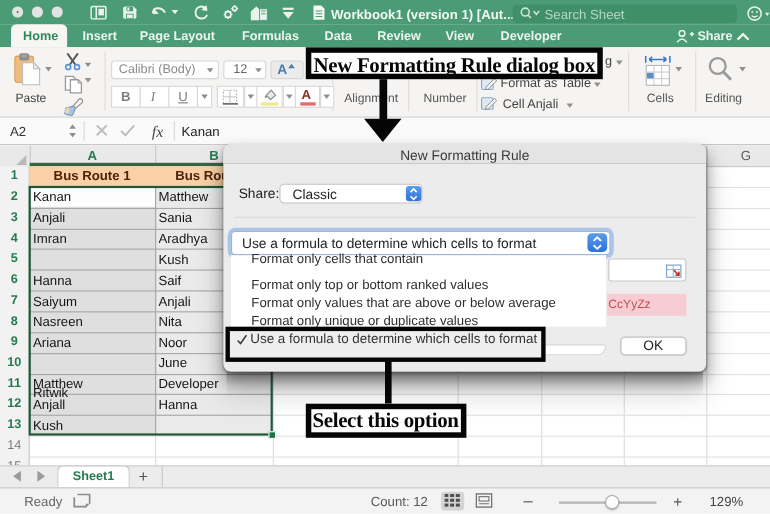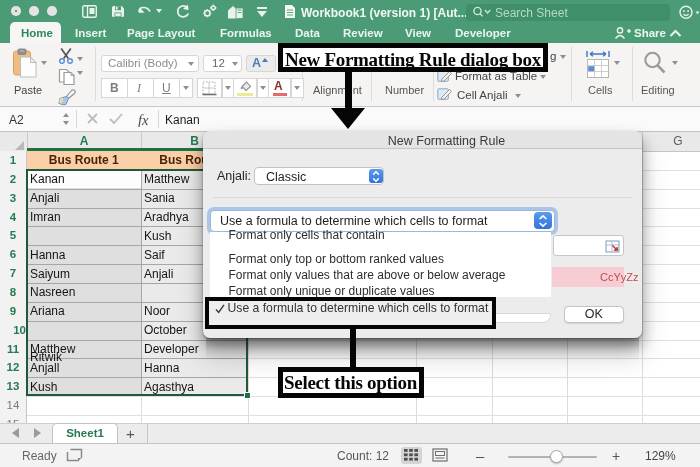--- a/index.html
+++ b/index.html
@@ -312,21 +312,21 @@
 
  <div class="abs rn" style="top:19.0px;line-height:18.8px;">1</div>
  <div class="abs rn" style="top:37.9px;line-height:18.8px;">2</div>
  <div class="abs rn" style="top:56.7px;line-height:18.8px;">3</div>
  <div class="abs rn" style="top:75.6px;line-height:18.8px;">4</div>
  <div class="abs rn" style="top:94.4px;line-height:18.8px;">5</div>
  <div class="abs rn" style="top:113.2px;line-height:18.8px;">6</div>
  <div class="abs rn" style="top:132.1px;line-height:18.8px;">7</div>
  <div class="abs rn" style="top:151.0px;line-height:18.8px;">8</div>
  <div class="abs rn" style="top:169.8px;line-height:18.8px;">9</div>
- <div class="abs rn" style="top:188.7px;line-height:18.8px;text-align:right;">10</div>
+ <div class="abs rn" style="top:188.7px;line-height:18.8px;">10</div>
  <div class="abs rn" style="top:207.5px;line-height:18.8px;">11</div>
  <div class="abs rn" style="top:226.4px;line-height:18.8px;">12</div>
  <div class="abs rn" style="top:245.2px;line-height:18.8px;">13</div>
  <div class="abs rn" style="top:264.1px;line-height:18.8px;color:#7a7a7a;font-weight:400;">14</div>
  <div class="abs rn" style="top:282.9px;line-height:18.8px;color:#7a7a7a;font-weight:400;">15</div>
 
  <div class="abs" style="left:27px;top:19px;width:113.5px;height:18.8px;background:#fbcfa7;color:#4a2408;font-weight:700;font-size:12px;text-align:center;line-height:19px;">Bus Route 1</div>
  <div class="abs" style="left:141px;top:19px;width:106.5px;height:18.8px;background:#fbcfa7;color:#4a2408;font-weight:700;font-size:12px;text-align:center;line-height:19px;">Bus Route 2</div>
 
  <div class="abs" style="left:27px;top:37.8px;width:220.5px;height:226.2px;background:#dfdfdf;"></div>
@@ -349,39 +349,39 @@
  <div class="abs cell" style="left:30px;top:57.1px;width:108px;">Anjali</div>
  <div class="abs cell" style="left:144px;top:57.1px;width:101px;">Sania</div>
  <div class="abs cell" style="left:30px;top:76.0px;width:108px;">Imran</div>
  <div class="abs cell" style="left:144px;top:76.0px;width:101px;">Aradhya</div>
  <div class="abs cell" style="left:144px;top:94.8px;width:101px;">Kush</div>
  <div class="abs cell" style="left:30px;top:113.7px;width:108px;">Hanna</div>
  <div class="abs cell" style="left:30px;top:132.5px;width:108px;">Saiyum</div>
  <div class="abs cell" style="left:144px;top:113.7px;width:101px;">Saif</div>
  <div class="abs cell" style="left:144px;top:132.5px;width:101px;">Anjali</div>
  <div class="abs cell" style="left:30px;top:151.4px;width:108px;">Nasreen</div>
+ <div class="abs cell" style="left:144px;top:151.4px;width:101px;">Nita</div>
  <div class="abs cell" style="left:30px;top:170.2px;width:108px;">Ariana</div>
  <div class="abs cell" style="left:144px;top:170.2px;width:101px;">Noor</div>
  <div class="abs cell" style="left:30px;top:189.1px;width:108px;margin-top:27px;">Ritwik</div>
- <div class="abs cell" style="left:144px;top:189.1px;width:101px;">October</div>
+ <div class="abs cell" style="left:144px;top:189.1px;width:101px;">June</div>
  <div class="abs cell" style="left:30px;top:207.9px;width:108px;">Matthew</div>
  <div class="abs cell" style="left:144px;top:207.9px;width:101px;">Developer</div>
  <div class="abs cell" style="left:30px;top:226.8px;width:108px;">Anjall</div>
  <div class="abs cell" style="left:144px;top:226.8px;width:101px;">Hanna</div>
  <div class="abs cell" style="left:30px;top:245.6px;width:108px;">Kush</div>
- <div class="abs cell" style="left:144px;top:245.6px;width:101px;">Agasthya</div>
 
  <div class="abs" style="left:26px;top:36.8px;width:222px;height:227.6px;border:2px solid #20593a;box-sizing:border-box;"></div>
  <div class="abs" style="left:244px;top:260px;width:7px;height:7px;background:#1e7145;border:1px solid #fff;box-sizing:border-box;"></div>
 </div>
 
 <div class="abs" id="dlg"></div>
 <div class="abs" style="left:203px;top:131px;width:439px;height:18px;background:#e4e4e4;border-bottom:1px solid #c6c6c6;border-radius:7px 7px 0 0;box-sizing:border-box;"></div>
-<div class="abs" style="left:203px;top:133.5px;width:439px;text-align:center;font-size:12.5px;color:#3a3a3a;padding-left:24px;">New Formatting Rule</div>
-<div class="abs" style="left:217px;top:169px;font-size:12.5px;color:#242424;">Anjali:</div>
+<div class="abs" style="left:203px;top:133.5px;width:439px;text-align:center;font-size:12.5px;color:#3a3a3a;">New Formatting Rule</div>
+<div class="abs" style="left:217px;top:169px;font-size:12.5px;color:#242424;">Share:</div>
 <div class="abs" style="left:254px;top:167px;width:130px;height:17.5px;background:#fff;border:1px solid #c2c2c2;border-radius:4px;box-sizing:border-box;"></div>
 <div class="abs" style="left:266px;top:169.5px;font-size:12.5px;color:#242424;">Classic</div>
 <div class="abs" style="left:368.5px;top:168.5px;width:14px;height:14.5px;background:linear-gradient(#5a9ceb,#3272d9);border-radius:3px;"></div>
 <svg class="abs" style="left:368.5px;top:168.5px;" width="14" height="15" viewBox="0 0 14 15">
  <path d="M4.2 5.6 L7 2.8 9.8 5.6" fill="none" stroke="#fff" stroke-width="1.5"></path>
  <path d="M4.2 9.4 L7 12.2 9.8 9.4" fill="none" stroke="#fff" stroke-width="1.5"></path>
 </svg>
 <div class="abs" style="left:213px;top:197px;width:419px;height:1px;background:#d9d9d9;"></div>
 
 <div class="abs" style="left:300px;top:312.5px;width:251px;height:10.5px;background:#fff;border:1px solid #d8d8d8;border-radius:2px 2px 9px 2px;box-sizing:border-box;"></div>
@@ -401,21 +401,21 @@
 <div class="abs" style="left:228.5px;top:284px;font-size:12px;line-height:14px;color:#2e2e2e;">Format only unique or duplicate values</div>
 
 <div class="abs" style="left:553px;top:235px;width:71px;height:21px;background:#fff;border:1px solid #c6c6c6;border-radius:3px;box-sizing:border-box;"></div>
 <svg class="abs" style="left:605px;top:239.5px;" width="16" height="13" viewBox="0 0 16 13">
  <rect x="1" y="1" width="13" height="11" fill="#fff" stroke="#7a9cc6" stroke-width="1"></rect>
  <line x1="1" y1="5" x2="14" y2="5" stroke="#9ab4d4" stroke-width="0.9"></line>
  <line x1="7" y1="1" x2="7" y2="12" stroke="#9ab4d4" stroke-width="0.9"></line>
  <path d="M12.5 10.5 L7.5 5.5 M12.5 10.5 l-3.5 -0.5 M12.5 10.5 l-0.5 -3.5" stroke="#c03a30" stroke-width="1.5" fill="none"></path>
 </svg>
 <div class="abs" style="left:552px;top:267px;width:72px;height:20px;background:#f8ccd3;"></div>
-<div class="abs" style="left:553px;top:271px;font-size:11px;color:#c24b52;padding-left:47px;">CcYyZz</div>
+<div class="abs" style="left:553px;top:271px;font-size:11px;color:#c24b52;">CcYyZz</div>
 
 <div class="abs" style="left:564px;top:305.5px;width:59.5px;height:17px;background:#fff;border:1px solid #c3c3c3;border-radius:4.5px;box-sizing:border-box;box-shadow:0 0.5px 1px rgba(0,0,0,.12);"></div>
 <div class="abs" style="left:564px;top:307px;width:59.5px;text-align:center;font-size:12.5px;color:#242424;">OK</div>
 
 <div class="abs" style="left:204.5px;top:297px;width:291.5px;height:32px;border:4.5px solid #050505;background:#eee;box-sizing:border-box;"></div>
 <svg class="abs" style="left:214.5px;top:303.5px;" width="10" height="10" viewBox="0 0 10 10">
  <path d="M1 5.5 L3.7 8.3 9 0.8" fill="none" stroke="#3a3a3a" stroke-width="1.4"></path>
 </svg>
 <div class="abs" style="left:227.5px;top:301.3px;font-size:12.2px;line-height:14px;color:#333;">Use a formula to determine which cells to format</div>
 <div class="abs" style="left:206px;top:338px;width:433px;height:23px;background:linear-gradient(rgba(30,30,30,.30),rgba(90,90,90,.12) 50%,rgba(120,120,120,0));"></div>

